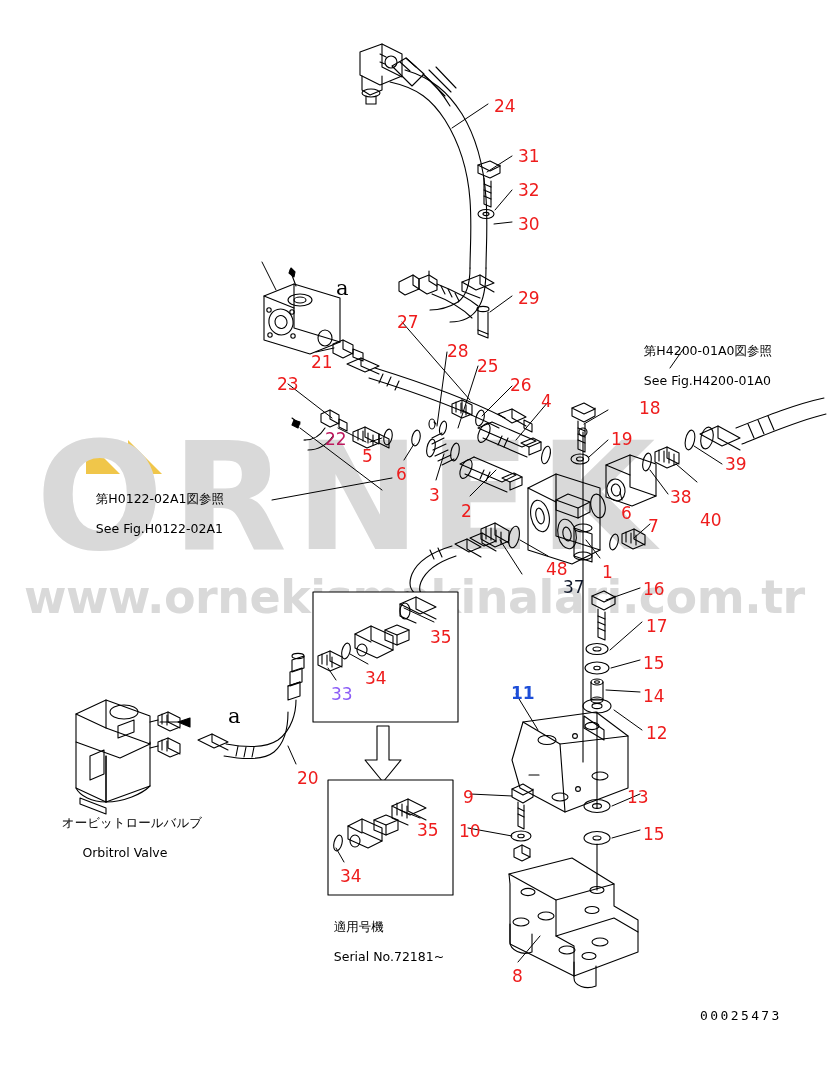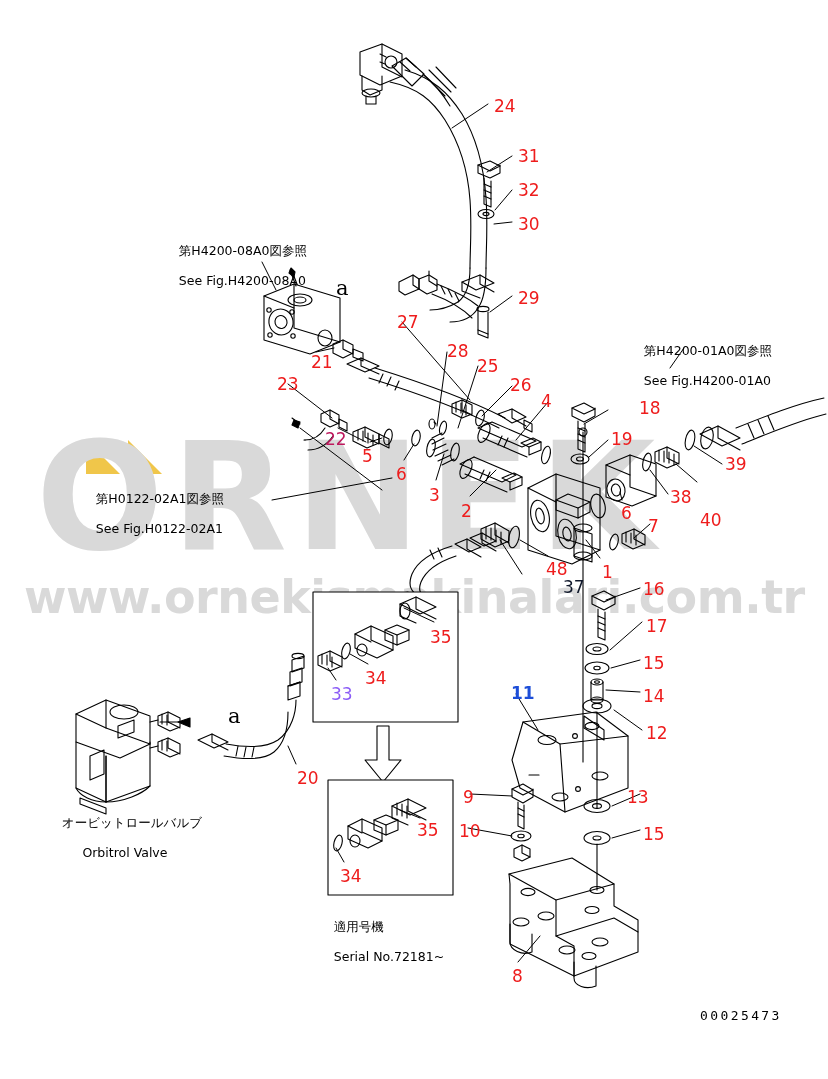--- a/index.html
+++ b/index.html
@@ -502,24 +502,20 @@
         <path d="M262 262 L276 290"></path>
         <path d="M392 478 L272 500"></path>
         <path d="M382 490 L300 428"></path>
         <path d="M684 348 L670 368"></path>
       </g>
     </g>
   </svg>
 
   <div class="layer">
 
-    <div class="reftext" style="left:155px;top:228px;">
-      <span>第H4200-08A0図参照</span><br>
-      <span>See Fig.H4200-08A0</span>
-    </div>
 
     <div class="reftext" style="left:620px;top:328px;">
       <span>第H4200-01A0図参照</span><br>
       <span>See Fig.H4200-01A0</span>
     </div>
 
     <div class="reftext" style="left:72px;top:476px;">
       <span>第H0122-02A1図参照</span><br>
       <span>See Fig.H0122-02A1</span>
     </div>

